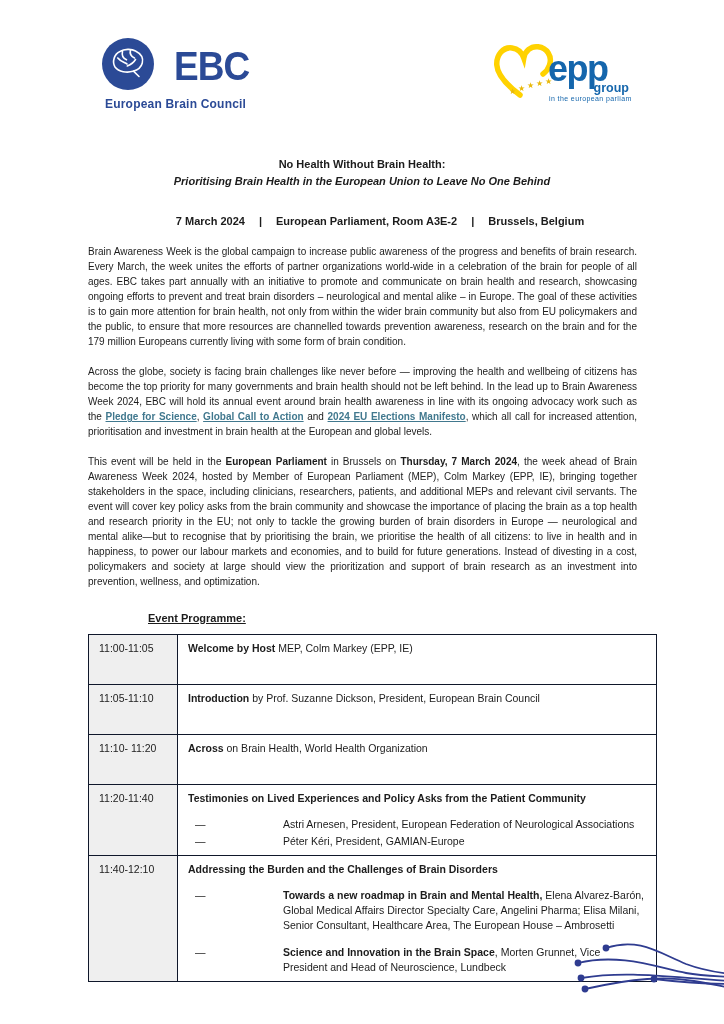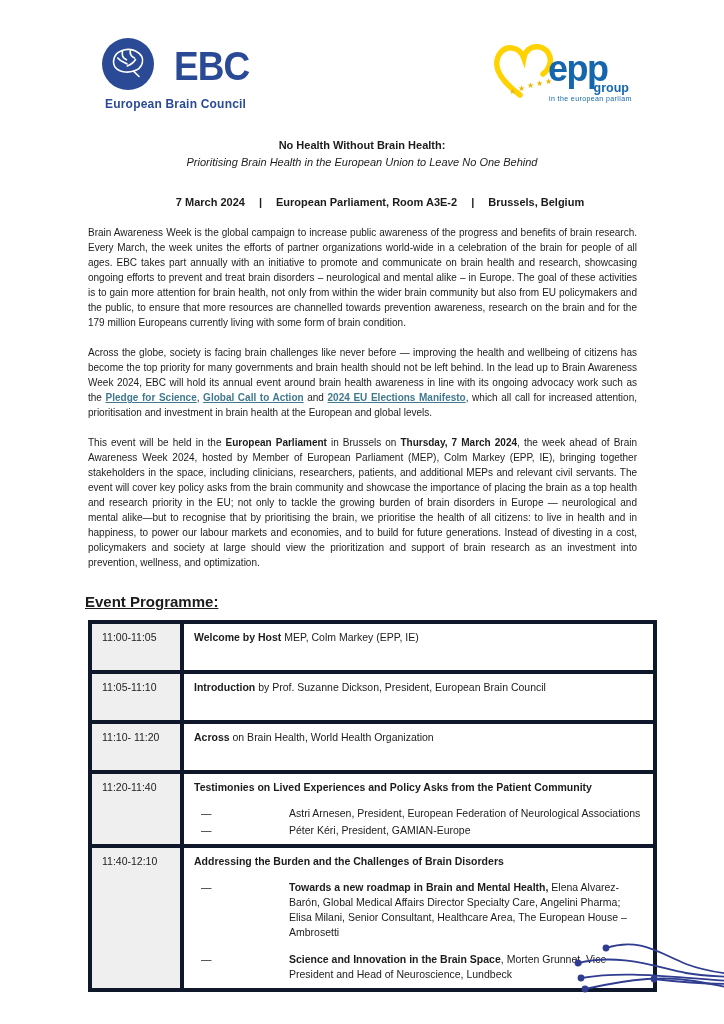--- a/index.html
+++ b/index.html
@@ -21,43 +21,43 @@
   .ebc-top{display:flex;align-items:center;gap:20px;}
   .ebc-abbr{
     font-size:37px;font-weight:bold;color:#2b4a96;
     letter-spacing:-1px;line-height:1;transform:scaleY(1.08);
   }
   .ebc-caption{
     margin-top:3px;font-size:12px;font-weight:600;color:#2b4a96;
     letter-spacing:.2px;white-space:nowrap;
   }
   
-  .title-block{margin-top:27px;text-align:center;line-height:15px;font-size:11px;}
+  .title-block{margin-top:46px;text-align:center;line-height:15px;font-size:11px;}
   .t-line1{font-weight:bold;}
-  .t-line2{font-weight:normal;font-style:italic;margin-top:2px;}
+  .t-line2{font-weight:bold;font-style:italic;margin-top:2px;}
   .t-sub{font-style:italic;margin-top:25px;}
   .t-date{font-weight:bold;margin-top:25px;padding-left:36px;}
   .t-date .sep{margin:0 14px;}
   
   .content{margin:0 0 15px 88px;width:549px;font-size:10px;line-height:15px;text-align:justify;}
   .content p{margin:15px 0 0 0;}
   .doc-link{color:#41788e;text-decoration:underline;font-weight:bold;cursor:pointer;}
   .b{font-weight:bold;}
   
   .prog-heading{
-    margin:23px 0 0 57px;font-size:15px;font-weight:bold;
+    margin:23px 0 0 120px;font-size:11px;font-weight:bold;
     text-decoration:underline;
     padding-left:28px;
   }
   table.programme{
     margin:10px 0 0 88px;width:569px;border-collapse:collapse;
     font-size:10.5px;line-height:15px;table-layout:fixed;
   }
   table.programme td{
-    border:4px solid #0f172a;vertical-align:top;padding:6px 10px;
+    border:1px solid #0f172a;vertical-align:top;padding:6px 10px;
   }
   td.time-cell{width:68px;background:#efefef;padding:6px 4px 6px 8px;}
   .r-sm{height:50px;} .r-md{height:64px;} .r-lg{height:122px;}
   .bullets{margin-top:11px;}
   .bullet{display:flex;}
   .bullet + .bullet{margin-top:2px;}
   .bullet.spaced{margin-top:12px;}
   .bullet .dash{flex:0 0 40px;padding-left:7px;}
   .bullet .btxt{flex:1;margin-left:48px;}
   

